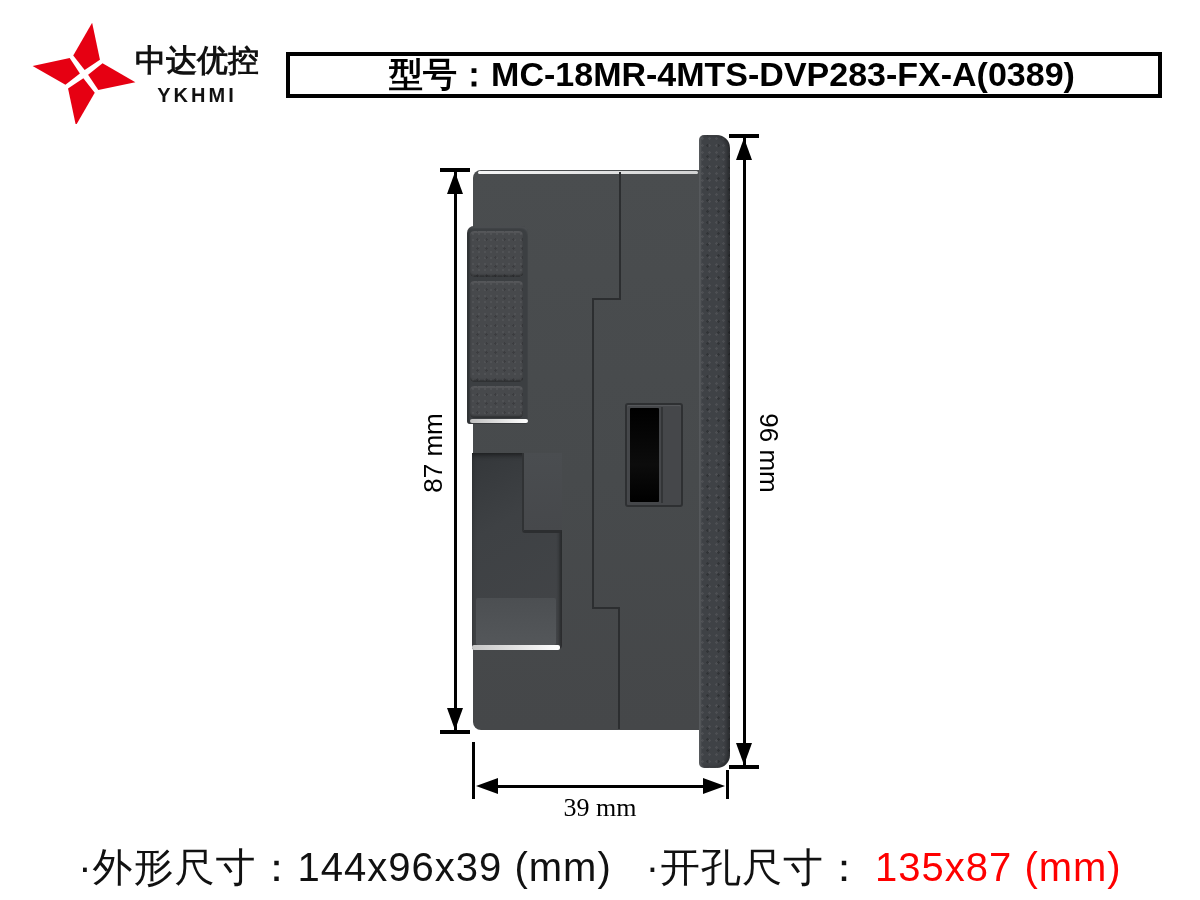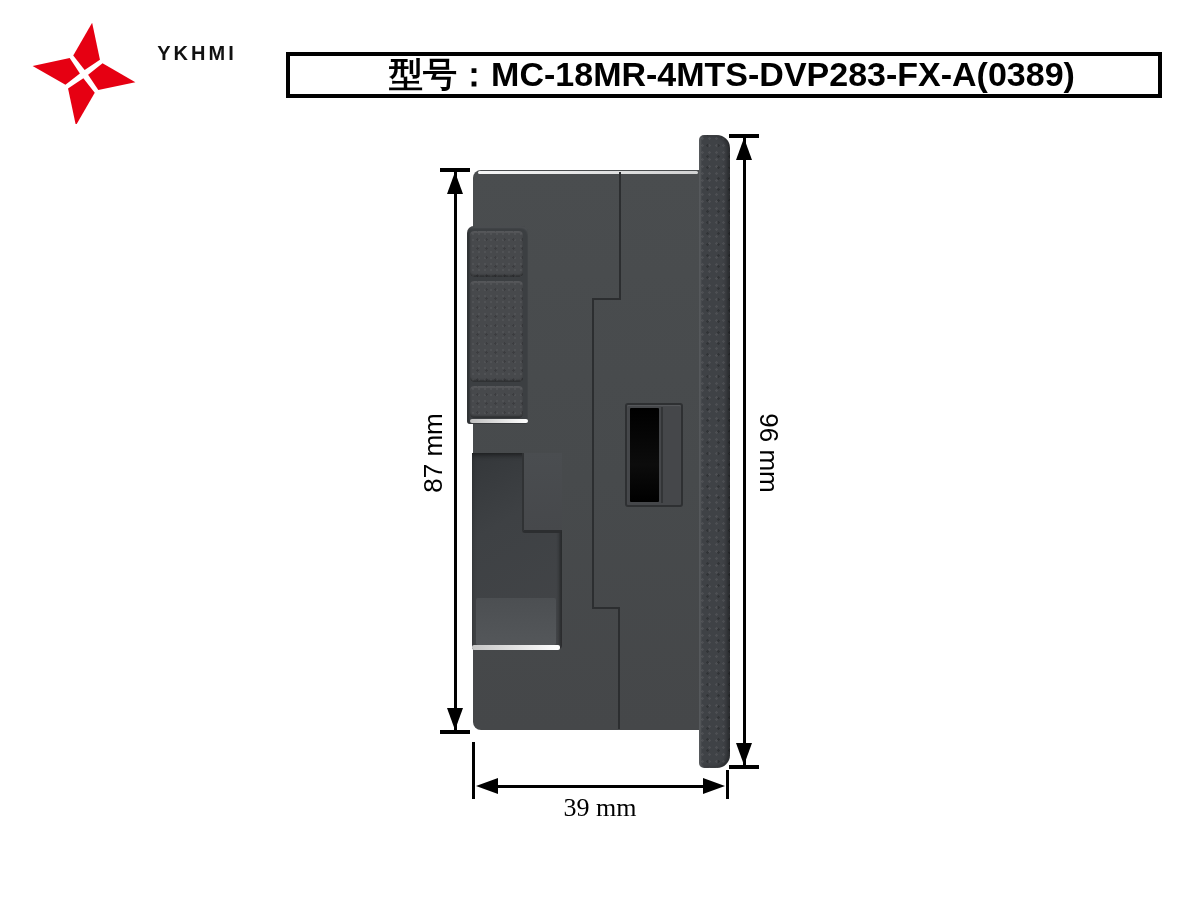--- a/index.html
+++ b/index.html
@@ -242,20 +242,21 @@
   <svg class="logo" viewBox="0 0 100 100" aria-hidden="true">
     <g transform="rotate(6 50 52)" fill="#e60012">
       <polygon points="50,2 63,36 50,48 37,36" transform="rotate(3 50 52)"></polygon>
       <polygon points="50,2 63,36 50,48 37,36" transform="rotate(93 50 52)"></polygon>
       <polygon points="50,2 63,36 50,48 37,36" transform="rotate(183 50 52)"></polygon>
       <polygon points="50,2 63,36 50,48 37,36" transform="rotate(273 50 52)"></polygon>
     </g>
   </svg>
 
   <div class="brand">
+    <div class="brand-cn">中达优控</div>
     <div class="brand-en">YKHMI</div>
   </div>
 
   <div class="model-box">
     <span class="model-text">型号：MC-18MR-4MTS-DVP283-FX-A(0389)</span>
   </div>
 
   <div class="drawing">
 
     <div class="dev-body"></div>
@@ -302,14 +303,17 @@
 
     <div class="dim-line-v" style="left:472px; top:742px; height:57px;"></div>
     <div class="dim-line-v" style="left:726px; top:770px; height:29px;"></div>
     <div class="arrow-left" style="left:476px; top:778px;"></div>
     <div class="dim-line-h" style="left:492px; top:785px; width:216px;"></div>
     <div class="arrow-right" style="left:703px; top:778px;"></div>
     <div class="dim-label center" style="left:600px; top:793px;">39 mm</div>
 
   </div>
 
+  <div class="footer-caption">
+    <span>·外形尺寸：144x96x39 (mm)</span><span class="seg-gap">·开孔尺寸：</span><span class="seg-red">135x87 (mm)</span>
+  </div>
 
 </div>
 
 </body></html>

